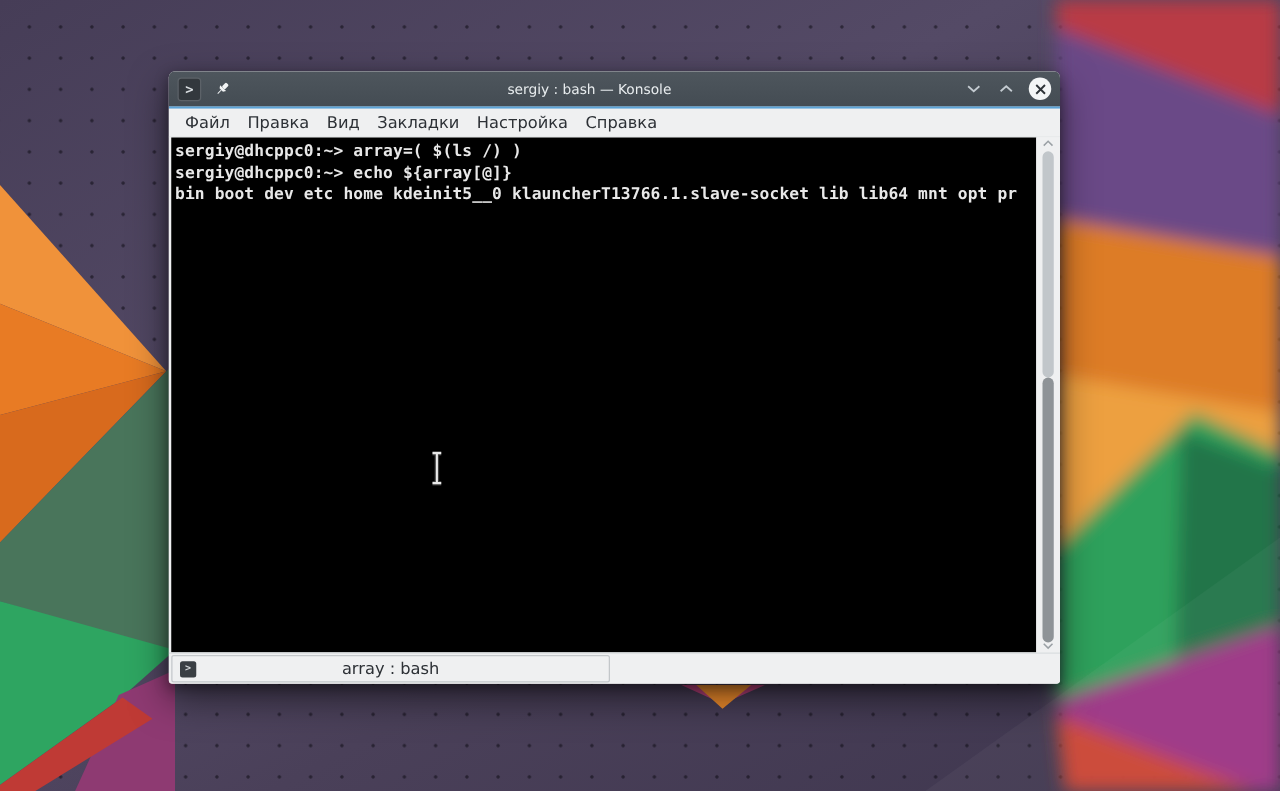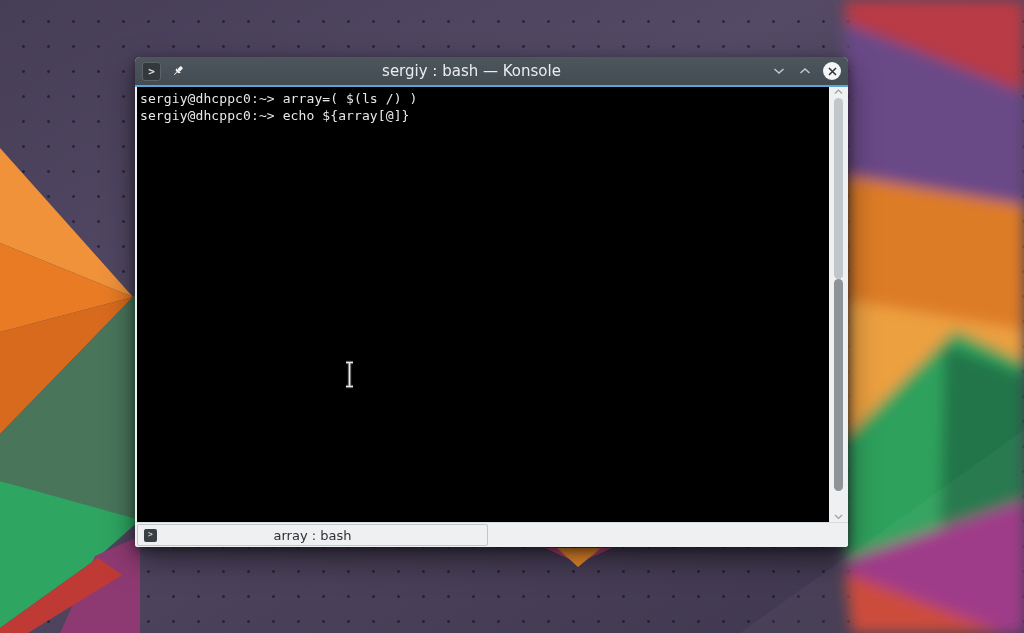--- a/index.html
+++ b/index.html
@@ -30,21 +30,21 @@
     display:flex; align-items:center; padding:0 7px;
   }
   .app-icon{
     width:19px; height:19px; background:#33383d; border:1px solid #5c6268;
     border-radius:3px; color:#d9dde0; text-align:center;
     font:bold 11px/17px "DejaVu Sans Mono",monospace; flex:0 0 auto;
   }
   .pin-btn{ margin-left:9px; width:16px; height:16px; display:flex; align-items:center; justify-content:center; }
   .win-title{
     position:absolute; left:60px; right:100px; text-align:center;
-    color:#e9edef; font-size:15px; white-space:nowrap; overflow:hidden;
+    color:#e9edef; font-size:11px; white-space:nowrap; overflow:hidden;
   }
   .win-btns{ margin-left:auto; display:flex; align-items:center; gap:10px; position:relative; z-index:2; }
   .chev-btn{ width:16px; height:16px; display:flex; align-items:center; justify-content:center; }
   .close-btn{
     width:18px; height:18px; border-radius:50%; background:#f3f5f6;
     display:flex; align-items:center; justify-content:center;
   }
   .accent-line{ height:2px; flex:0 0 2px; background:#5ca3d6; }
 
   .menubar{
@@ -52,21 +52,21 @@
     padding:0 6px; font-size:13px; color:#2d3136; border-bottom:1px solid #e6e8e9;
   }
   .menu-item{ padding:2px 7px; white-space:nowrap; cursor:default; }
 
   .term-row{ flex:1 1 auto; min-height:0; display:flex; background:#eff0f1; padding-left:2px; }
   .term{
     flex:1 1 auto; background:#000; color:#e8e8e8; overflow:hidden; position:relative;
     font:13px/17px "DejaVu Sans Mono",monospace; letter-spacing:.1px;
     padding:3px 0 0 3px;
   }
-  .term-line{ white-space:pre; }
+  .term-line{ white-space:pre;font-weight:bold; }
   .block-cursor{
     display:inline-block; width:8px; height:14px; background:#c9c9c9;
     vertical-align:text-bottom; margin-left:1px;
   }
 
   .scrollbar{ flex:0 0 19px; position:relative; background:#eff0f1; }
   .sb-up,.sb-down{ position:absolute; left:0; right:0; display:flex; justify-content:center; }
   .sb-up{ top:2px; } .sb-down{ bottom:2px; }
   .sb-upper{
     position:absolute; left:5px; right:5px; top:11px; height:181px;
@@ -165,26 +165,35 @@
         <div class="close-btn">
           <svg width="9" height="9" viewBox="0 0 9 9">
             <path d="M1 1 L8 8 M8 1 L1 8" stroke="#2e3338" stroke-width="1.5" fill="none"></path>
           </svg>
         </div>
       </div>
     </div>
 
     <div class="accent-line"></div>
 
+    <div class="menubar">
+        <div class="menu-item">Файл</div>
+        <div class="menu-item">Правка</div>
+        <div class="menu-item">Вид</div>
+        <div class="menu-item">Закладки</div>
+        <div class="menu-item">Настройка</div>
+        <div class="menu-item">Справка</div>
+      </div>
 
     <div class="term-row">
       <div class="term">
         <div id="term-lines">
             <div class="term-line">sergiy@dhcppc0:~&gt; array=( $(ls /) )</div>
             <div class="term-line">sergiy@dhcppc0:~&gt; echo ${array[@]}</div>
+            <div class="term-line">bin boot dev etc home kdeinit5__0 klauncherT13766.1.slave-socket lib lib64 mnt opt pr</div>
           </div>
       </div>
       <div class="scrollbar">
         <div class="sb-up">
           <svg width="9" height="6" viewBox="0 0 9 6">
             <polyline points="1,4.5 4.5,1 8,4.5" fill="none" stroke="#9aa0a5" stroke-width="1.2"></polyline>
           </svg>
         </div>
         <div class="sb-upper"></div>
         <div class="sb-thumb"></div>

